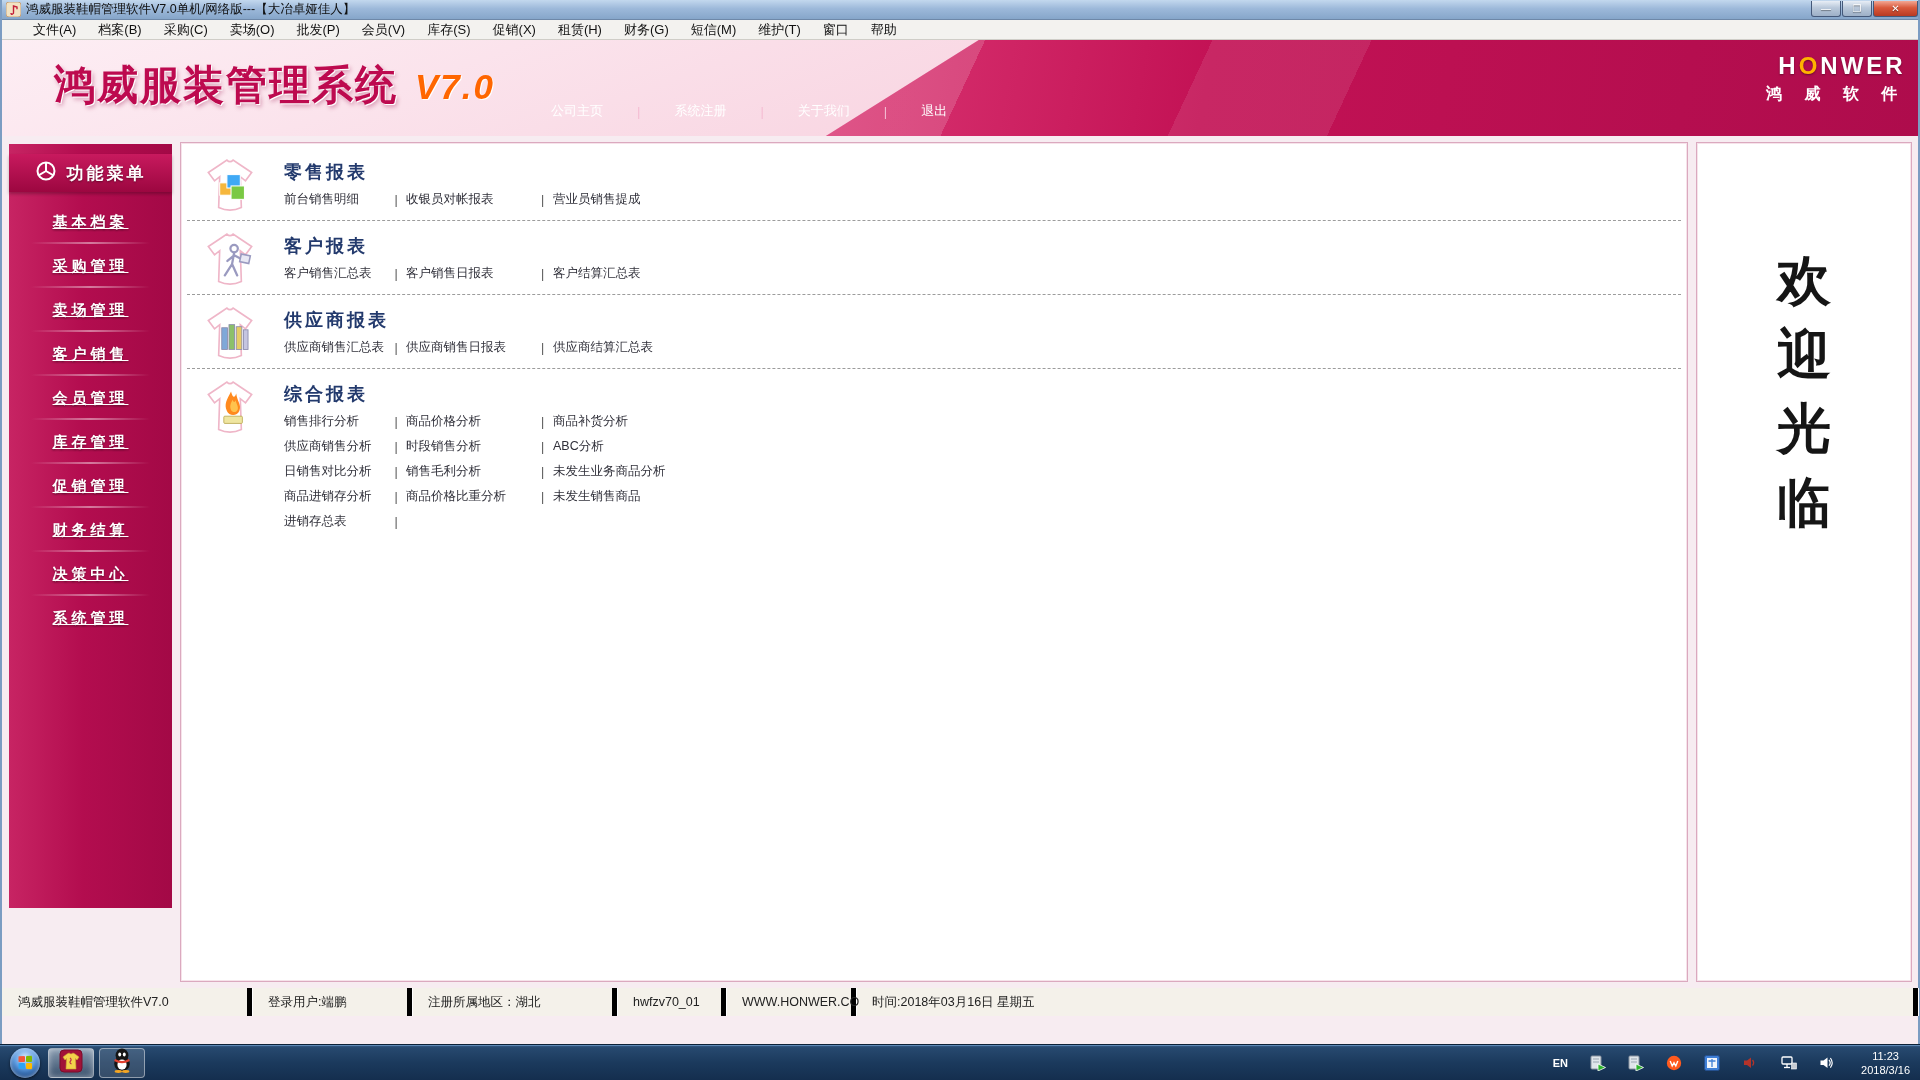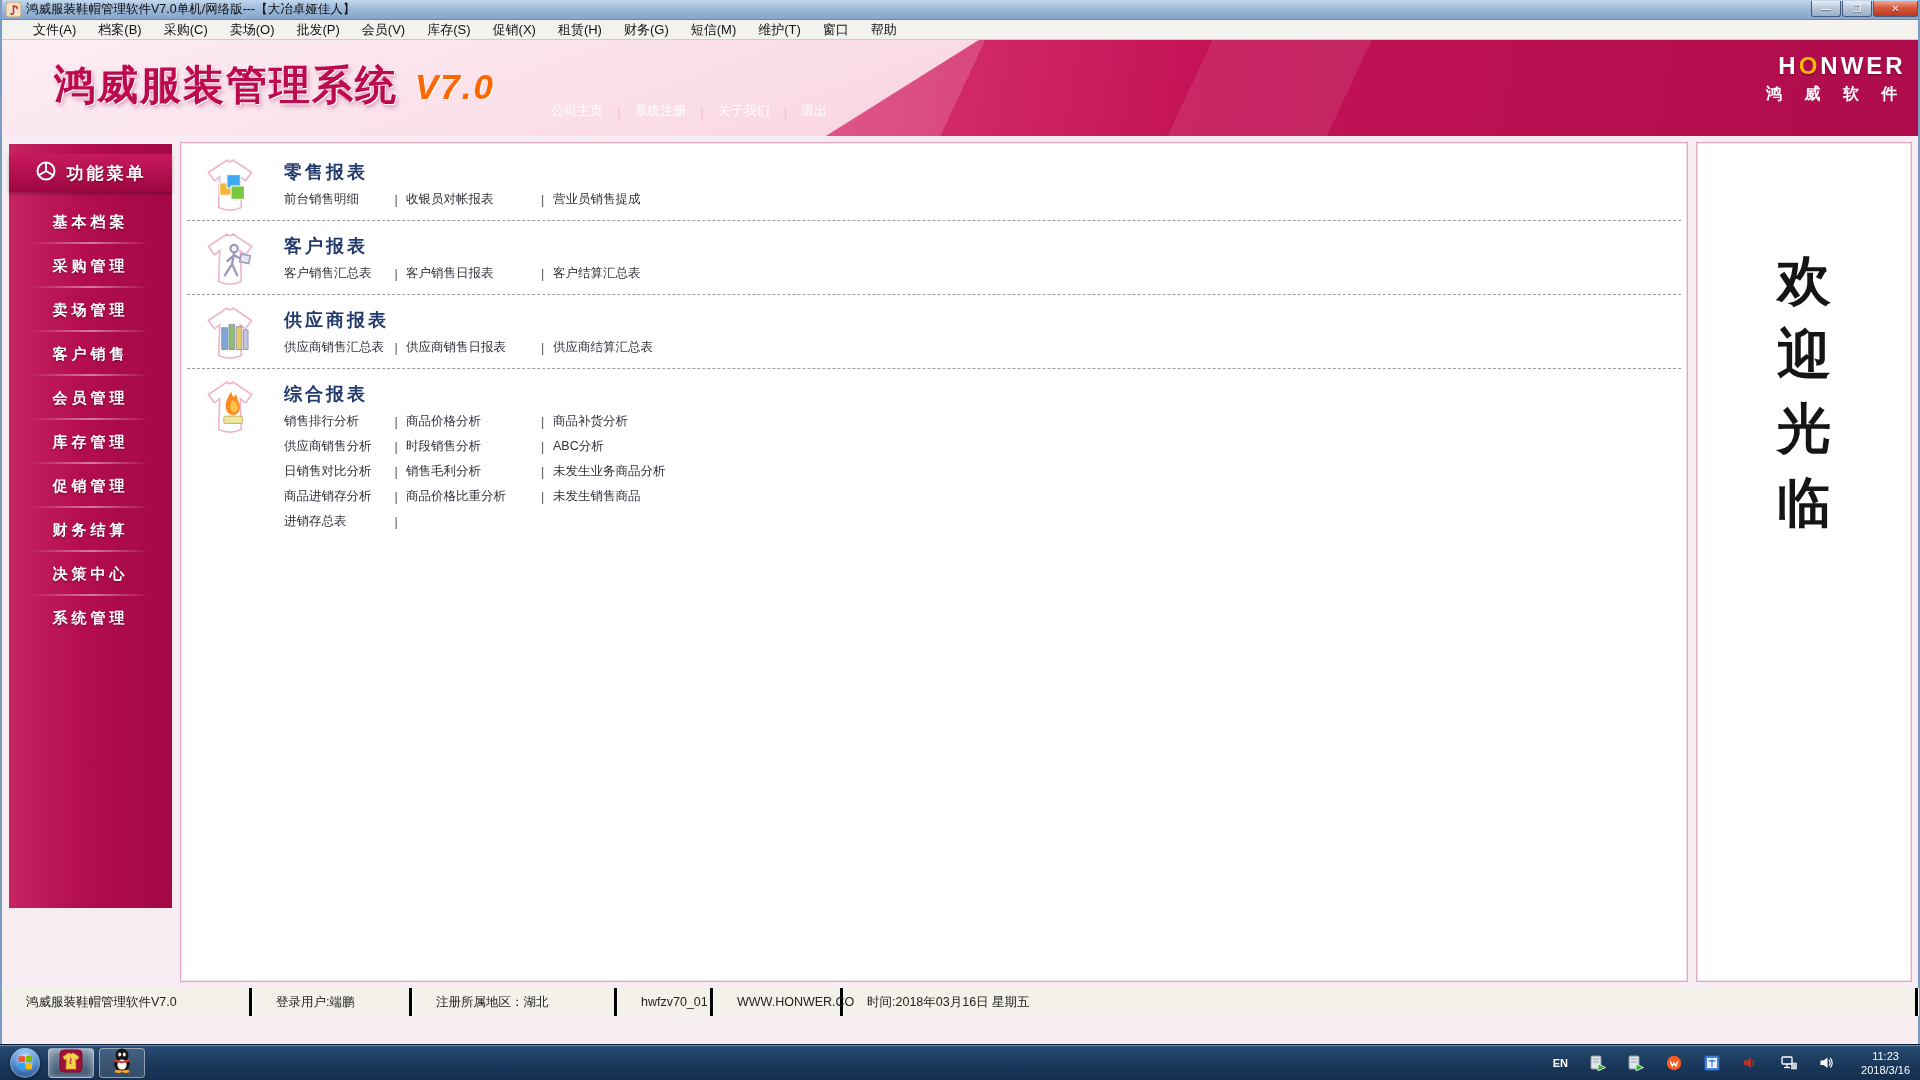--- a/index.html
+++ b/index.html
@@ -32,41 +32,41 @@
                   background:linear-gradient(100deg,#da3572 0%,#c31255 35%,#ae0c4c 100%);
                   clip-path:polygon(14% 0,100% 0,100% 100%,0 100%); }
   .banner .deep::after { content:''; position:absolute; inset:0;
       background:linear-gradient(115deg,rgba(255,255,255,.16) 0 14%,transparent 14% 34%,rgba(255,255,255,.09) 34% 48%,transparent 48%); }
   .banner-title { position:absolute; left:52px; top:18px; font-size:41px; font-weight:bold;
                   color:#bd0a4f; letter-spacing:2px;
                   text-shadow:1px 1px 0 #fff, 2px 3px 4px rgba(150,10,70,.35); }
   .banner-version { font-size:35px; font-style:italic; color:#ff6600; margin-left:17px;
                     text-shadow:1px 1px 0 #fff; }
   .banner-nav { position:absolute; left:535px; top:62px; display:flex; align-items:center;
-                color:#fff; font-size:13px; }
+                color:#fff; font-size:13px;gap:20px; }
   .banner-nav .nav-link { padding:0 14px; cursor:pointer; white-space:nowrap; }
   .banner-nav .nav-sep { color:#f4bcd2; }
   .banner-logo { position:absolute; right:12px; top:12px; text-align:center; color:#fff; width:140px; }
   .logo-word { font-size:24px; font-weight:bold; letter-spacing:3px; text-shadow:0 1px 2px rgba(0,0,0,.4);margin-left:12px; }
   .logo-word .o-orange { color:#ffb300; }
   .logo-sub { margin-top:4px; font-size:16px; font-weight:bold; letter-spacing:9px; white-space:nowrap; }
 
   
   .client { position:relative; height:852px; background:#f7ecf1; }
 
   .sidebar { position:absolute; left:7px; top:8px; width:163px; height:764px;
              background:linear-gradient(90deg,#c72463 0%,#b30d4f 45%,#a30946 100%); }
   .side-header { margin-top:10px; height:38px; display:flex; align-items:center; justify-content:center;
                  gap:10px; color:#fff; font-size:17px; font-weight:bold; letter-spacing:3px;
                  background:linear-gradient(180deg,#c81a5e,#9c0740);
                  box-shadow:0 2px 3px rgba(0,0,0,.25); text-shadow:0 1px 2px rgba(0,0,0,.4); }
   .side-items { margin-top:8px; }
   .side-item { height:44px; display:flex; align-items:center; justify-content:center;
                color:#fff; font-size:15px; font-weight:bold; letter-spacing:4px;
-               text-shadow:0 1px 2px rgba(0,0,0,.4); cursor:pointer; position:relative; }
+               text-shadow:0 1px 2px rgba(0,0,0,.4); cursor:pointer; position:relative;text-decoration:underline; }
   .side-item:not(:last-child)::after { content:''; position:absolute; bottom:0; left:22px; right:22px;
                height:2px; background:linear-gradient(90deg,transparent,rgba(255,255,255,.45),transparent); }
 
   .main-panel { position:absolute; left:178px; top:6px; width:1508px; height:840px;
                 background:#fff; border:1px solid #dba9bf; box-shadow:inset 0 0 0 1px #f6e3ea;
                 padding:4px 6px; overflow:hidden; }
   .section { position:relative; padding:10px 10px 8px 97px; }
   .section:not(:last-child) { border-bottom:1px dashed #9c9c9c; }
   .sec-icon { position:absolute; left:10px; top:8px; width:66px; height:66px; }
   .sec-title { height:30px; line-height:30px; font-size:18px; font-weight:bold;
@@ -82,22 +82,22 @@
   .welcome-char { font-size:54px; font-weight:600; color:#151515; text-align:center;
                   line-height:74px; letter-spacing:0; }
 
   
   .copybar { height:28px; background:linear-gradient(180deg,#f2efe9,#e7e3da);
              border-top:1px solid #fff; border-bottom:1px solid #b9b5ab;
              display:flex; align-items:center; justify-content:center;
              font-size:12.5px; color:#333; }
   .statusbar { height:28px; background:#f4f1ea; display:flex; align-items:stretch;
                font-size:12.5px; color:#222; }
-  .status-seg { display:flex; align-items:center; padding:0 24px;
-                border-right:3px solid #000000; box-shadow:1px 0 0 #fff; white-space:nowrap; }
+  .status-seg { display:flex; align-items:center; padding:0 16px;
+                border-right:5px solid #000000; box-shadow:1px 0 0 #fff; white-space:nowrap; }
   .status-seg:last-child { flex:1; }
 
   
   .taskbar { position:absolute; left:0; bottom:0; width:1920px; height:36px;
              background:linear-gradient(180deg,#39608c 0%,#27496f 8%,#1b3a5d 50%,#142e4e 100%);
              border-top:1px solid #0c2138; box-shadow:inset 0 1px 0 #5e89b5;
              display:flex; align-items:center; }
   .orb { width:30px; height:30px; margin:0 8px 0 10px; border-radius:50%; cursor:pointer;
          background:radial-gradient(circle at 50% 32%,#d4e8ff 0%,#5d9be0 42%,#1d4e8f 75%,#0d2c55 100%);
          box-shadow:inset 0 0 4px rgba(255,255,255,.7), 0 1px 3px rgba(0,0,0,.6);
@@ -312,21 +312,21 @@
           <div class="welcome-char">光</div>
           <div class="welcome-char">临</div>
         </div>
     </div>
 
 
     <div class="statusbar" id="statusbar">
         <div class="status-seg" style="width: 250px;">鸿威服装鞋帽管理软件V7.0</div>
         <div class="status-seg" style="width: 160px;">登录用户:端鹏</div>
         <div class="status-seg" style="width: 205px;">注册所属地区：湖北</div>
-        <div class="status-seg" style="width: 96px;">hwfzv70_01</div>
+        <div class="status-seg" style="width: 109px;">hwfzv70_01</div>
         <div class="status-seg" style="width: 130px;">WWW.HONWER.CO</div>
         <div class="status-seg">时间:2018年03月16日  星期五</div>
       </div>
   </div>
 
   <div class="taskbar">
     <div class="orb">
       <span class="flag">
           <i class="f1"></i>
           <i class="f2"></i>

